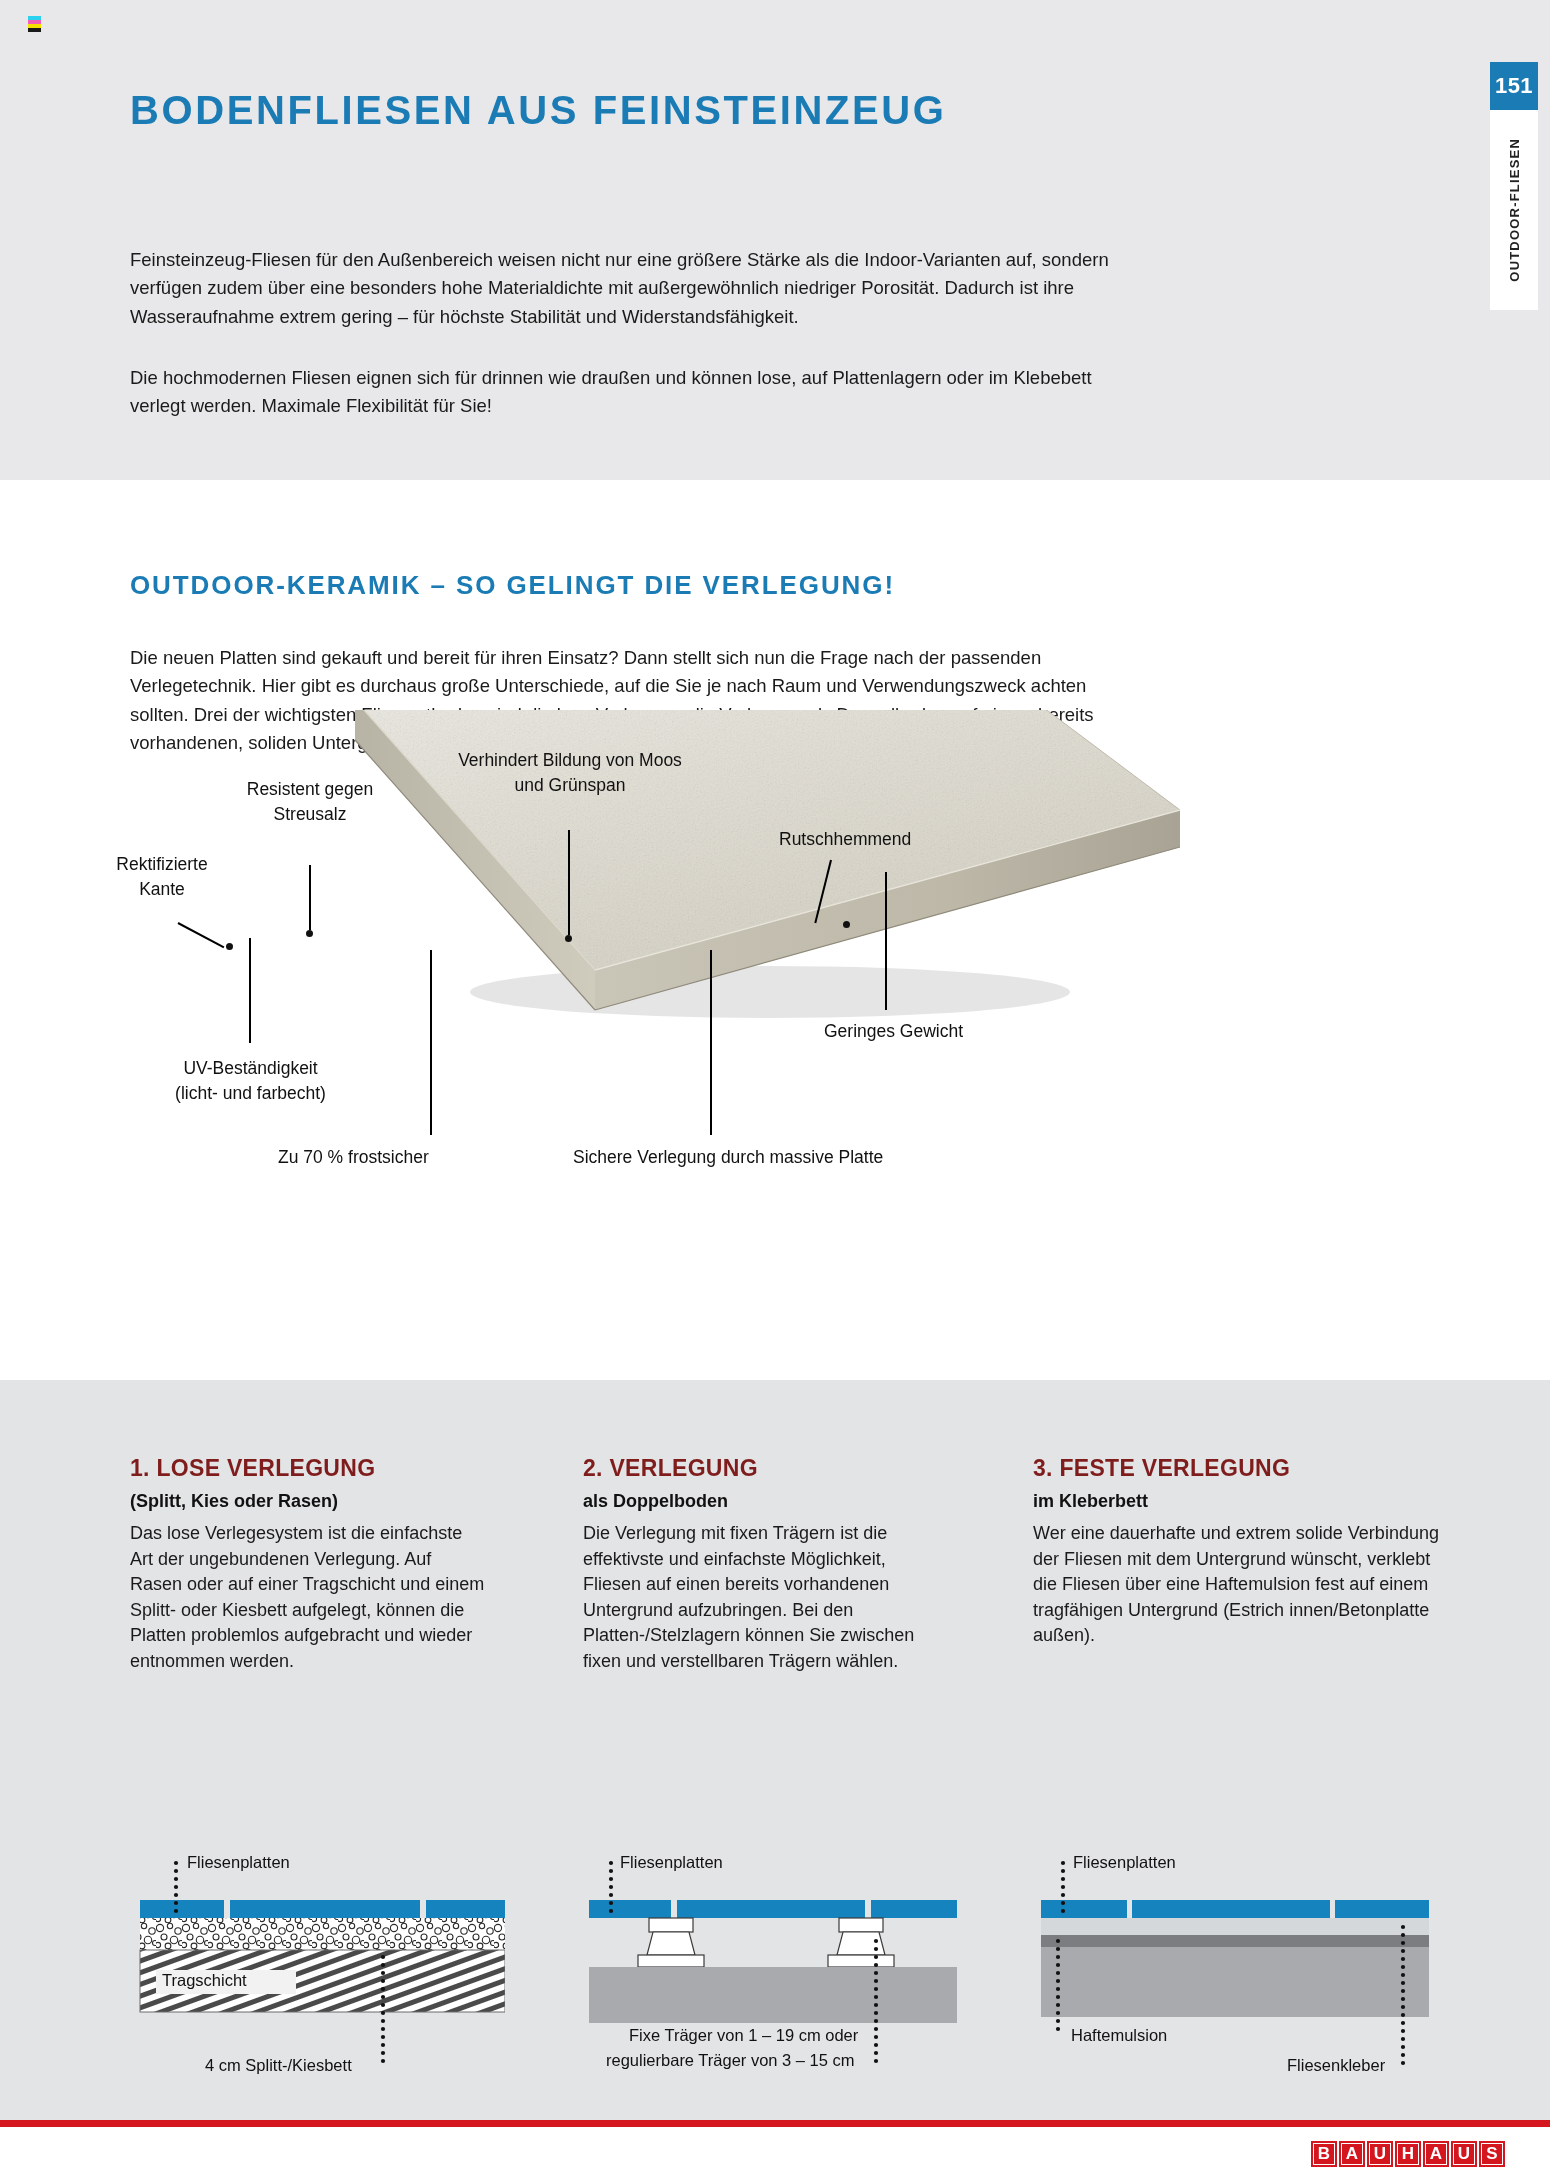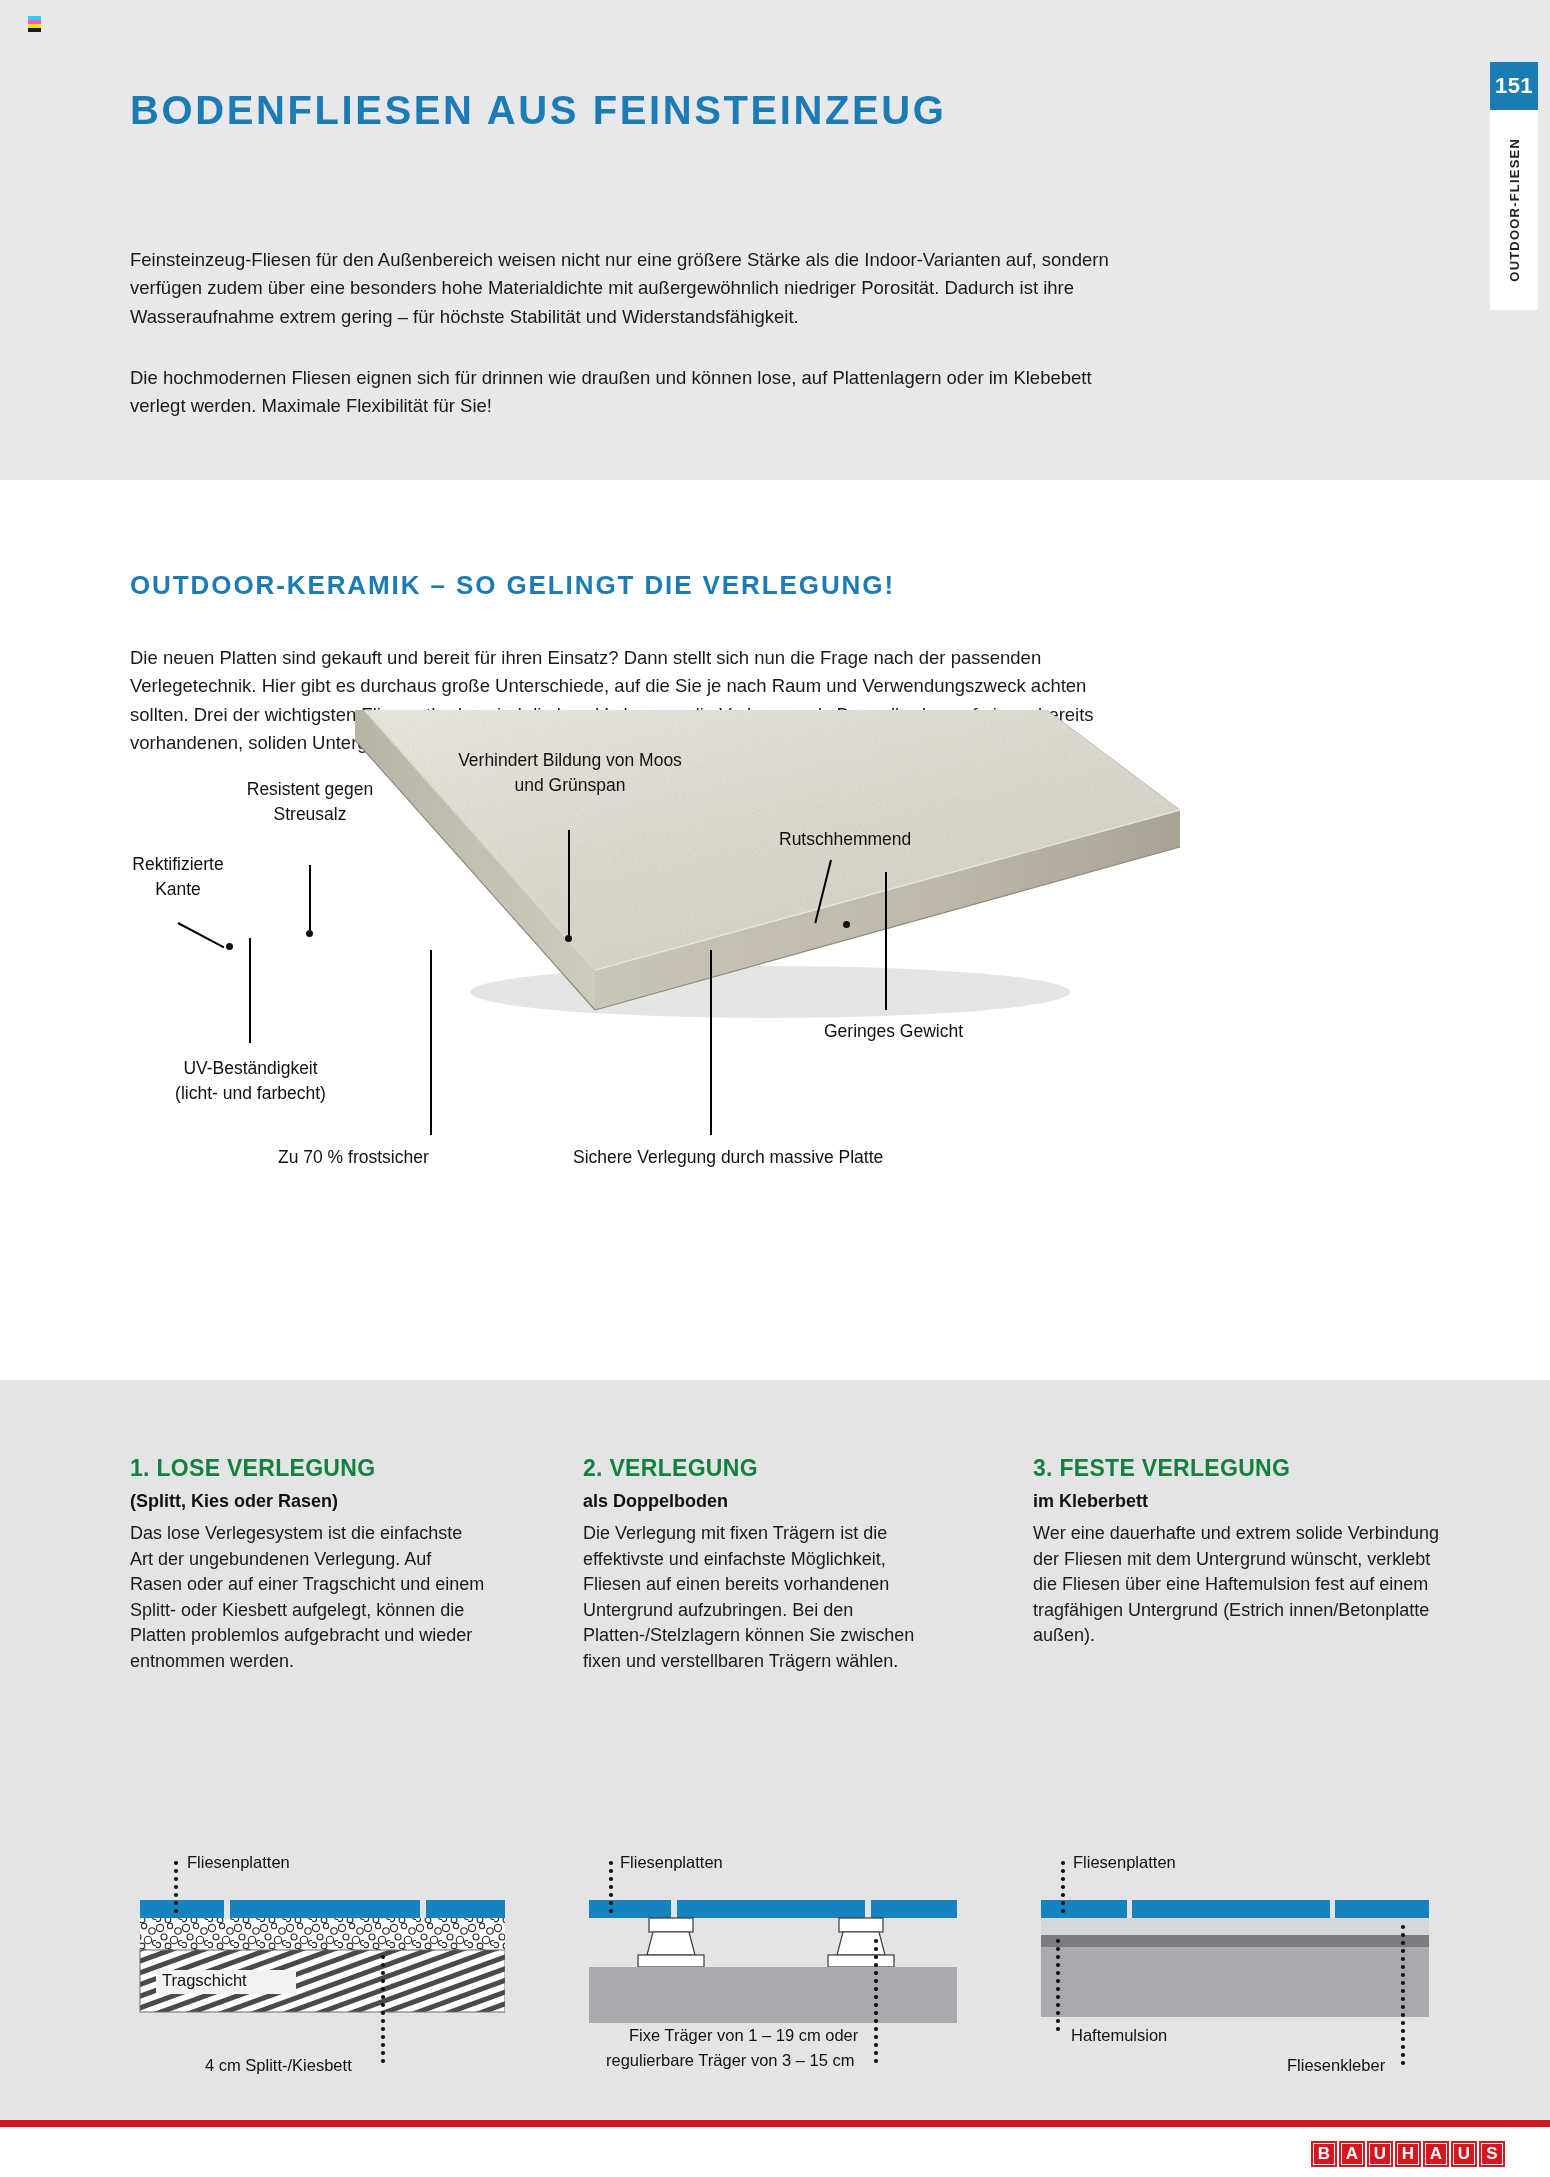--- a/index.html
+++ b/index.html
@@ -96,21 +96,21 @@
 
   .tile-svg { position:absolute; left:250px; top:-80px; }
 
   
   .cols { position:absolute; left:0; top:1455px; width:1550px; height:430px; }
   .col { position:absolute; width:355px; }
   .col.c1 { left:130px; }
   .col.c2 { left:583px; }
   .col.c3 { left:1033px; width:415px; }
   .col-h {
-    color:#15803d; font-size:23px; font-weight:bold; letter-spacing:0.3px;
+    color:#7f1d1d; font-size:23px; font-weight:bold; letter-spacing:0.3px;
     margin-bottom:9px;
   }
   .col-sub {
     color:#111; font-size:18px; font-weight:bold; margin-bottom:9px;
   }
   .col-b {
     color:#1a1a1a; font-size:18px; line-height:1.42;
   }
 
   
@@ -232,21 +232,21 @@
     <div class="lead-dot" style="left:843px; top:131px;"></div>
 
     <div class="lead-line" style="left:249px; top:148px; width:2px; height:105px;"></div>
 
     <div class="lead-line" style="left:430px; top:160px; width:2px; height:185px;"></div>
 
     <div class="lead-line" style="left:710px; top:160px; width:2px; height:185px;"></div>
 
     <div class="lead-line" style="left:885px; top:82px; width:2px; height:138px;"></div>
 
-    <div class="dlabel ctr" style="left:108px; top:62px; width:140px;">
+    <div class="dlabel ctr" style="left:92px; top:62px; width:140px;">
       <span>Rektifizierte</span><br>
       <span>Kante</span>
     </div>
 
     <div class="dlabel ctr" style="left:215px; top:-13px; width:190px;">
       <span>Resistent gegen</span><br>
       <span>Streusalz</span>
     </div>
 
     <div class="dlabel ctr" style="left:405px; top:-42px; width:330px;">

